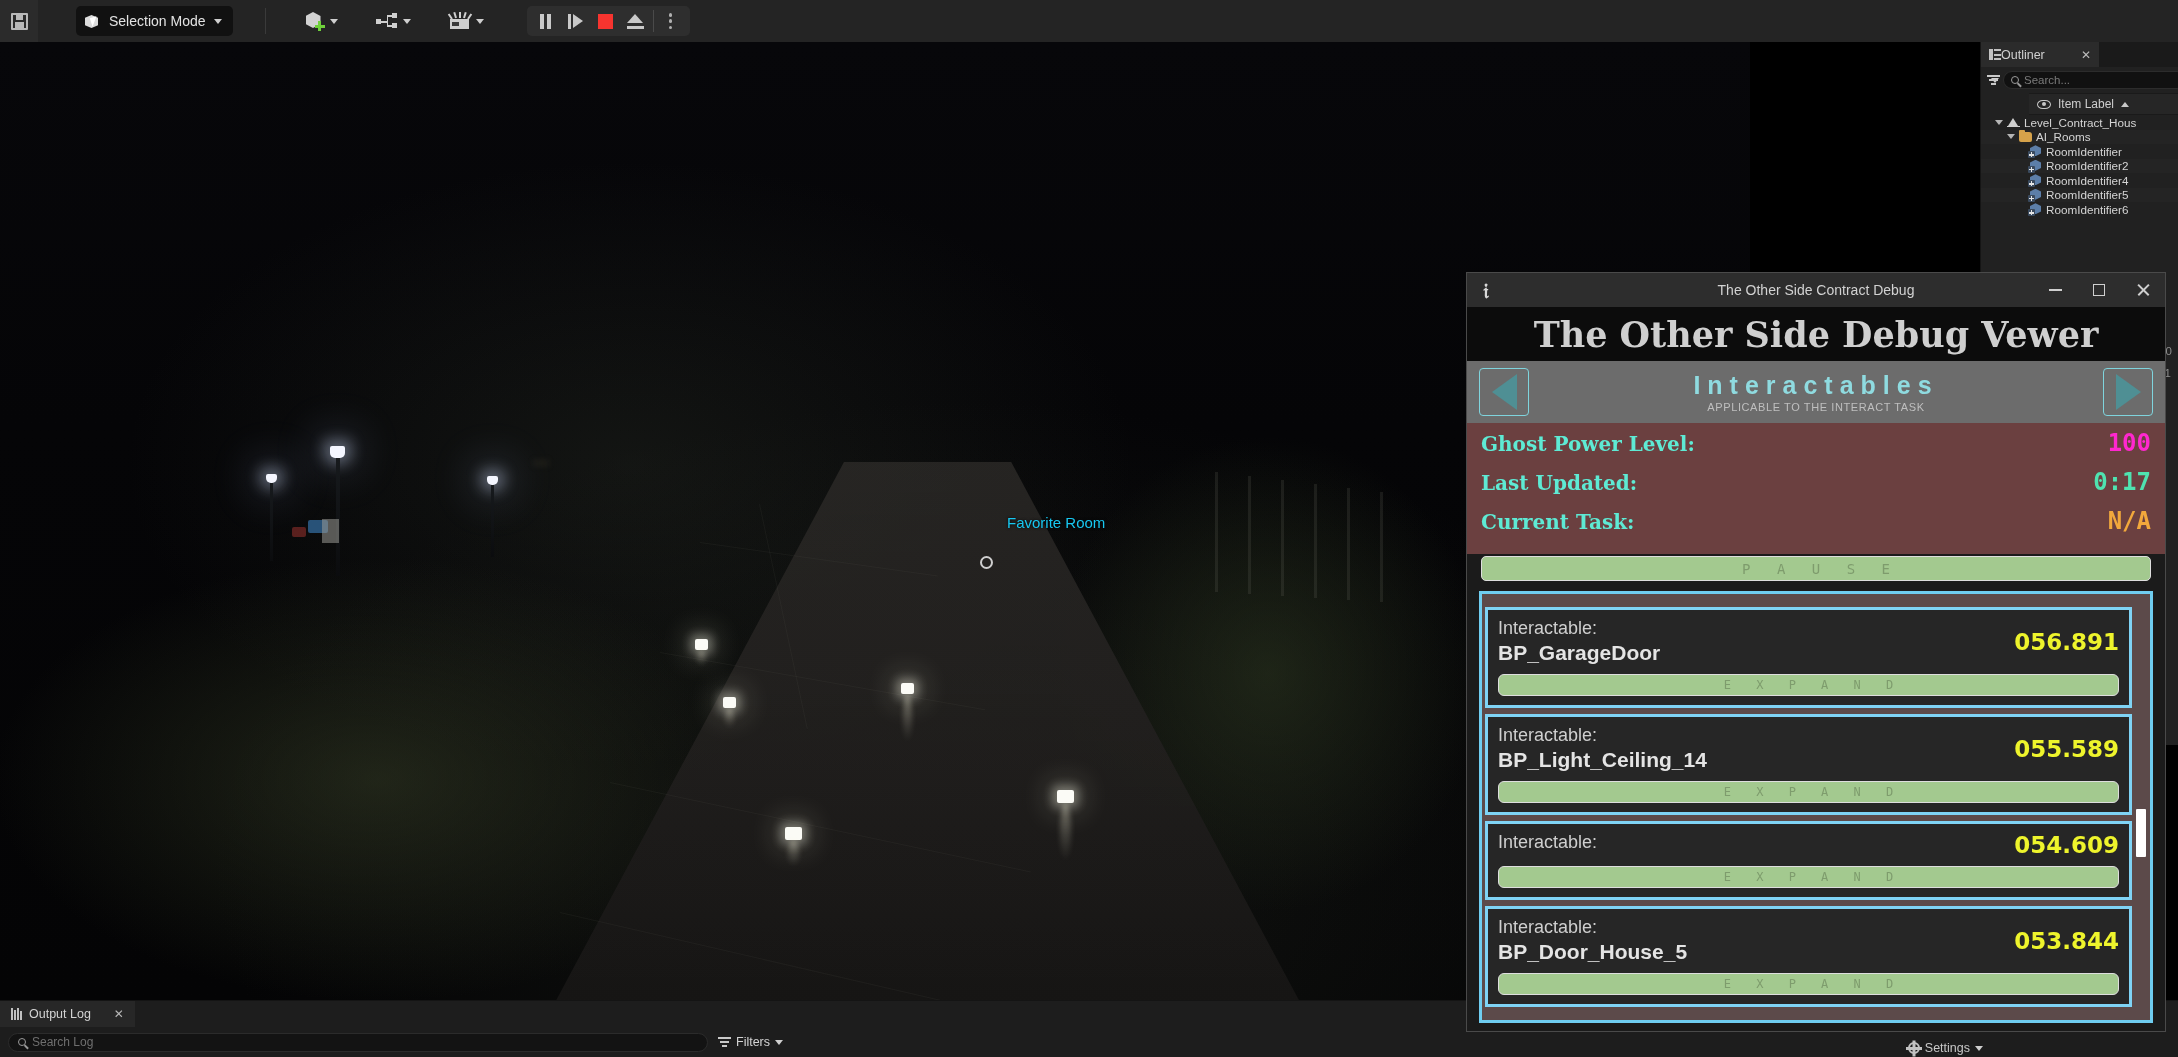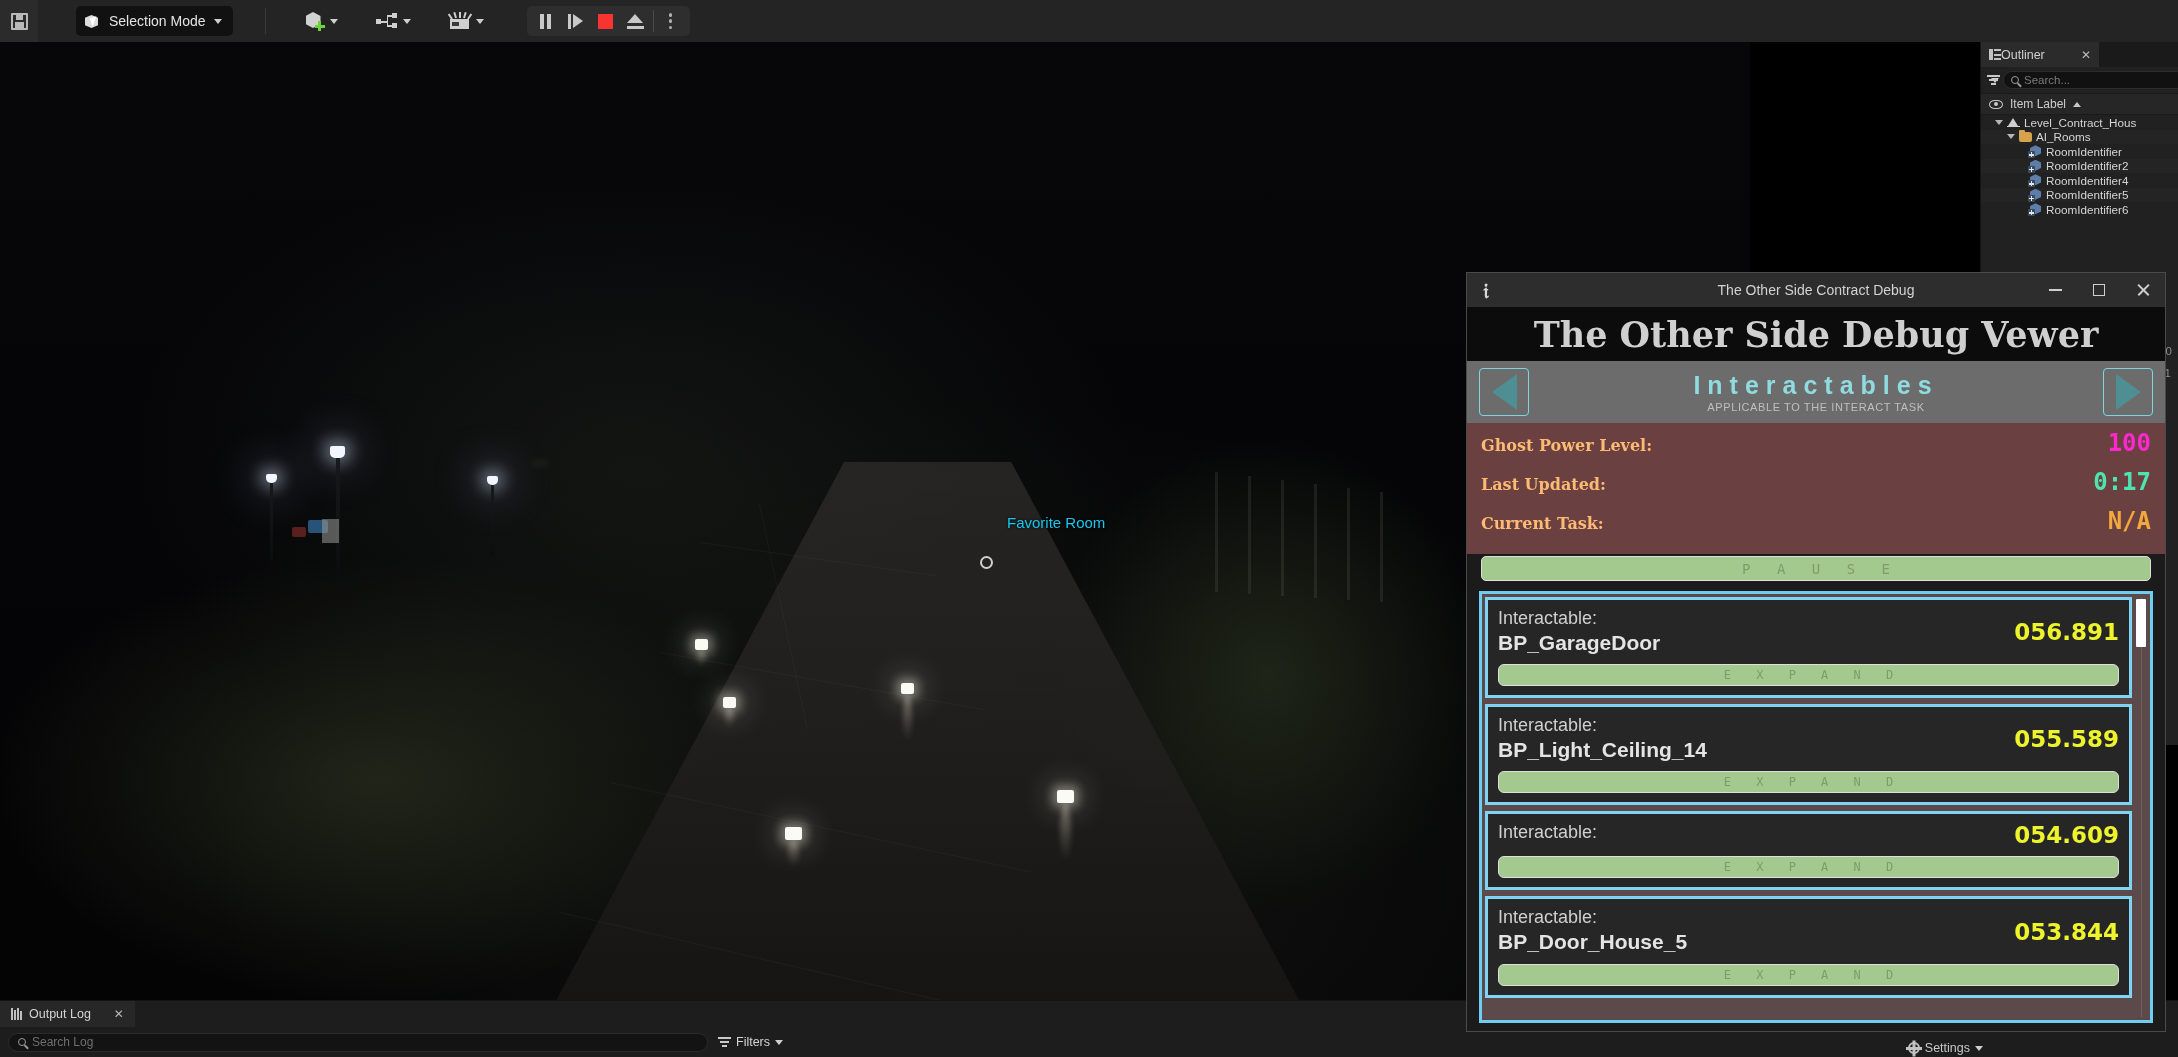--- a/index.html
+++ b/index.html
@@ -257,21 +257,21 @@
     width: 5px; height: 1.5px; background: #9a9a9a; transform: rotate(45deg);
   }
   .ol-search input {
     flex: 1; background: transparent; border: none; outline: none;
     color: #d6d6d6; font-size: 11.5px; font-family: "Liberation Sans", sans-serif;
   }
   .ol-search input::placeholder { color: #7a7a7a; }
   .ol-colhdr {
     height: 22px; display: flex; align-items: center; gap: 7px;
     padding: 0 8px; background: #262626; border-top: 1px solid #1a1a1a;
-    border-bottom: 1px solid #1a1a1a; color: #cdcdcd; font-size: 12px;
+    border-bottom: 1px solid #1a1a1a; color: #cdcdcd; font-size: 12px; margin-left: 48px;
   }
   .eye-ico {
     width: 14px; height: 9px; position: relative; flex: none;
   }
   .eye-ico::before {
     content: ""; position: absolute; inset: 0; border: 1.3px solid #c8c8c8;
     border-radius: 50% / 60%;
   }
   .eye-ico::after {
     content: ""; position: absolute; left: 5px; top: 2.3px;
@@ -450,41 +450,41 @@
 
   .dbg-stats {
     background: #6b4040; padding: 6px 14px 8px 14px; flex: none;
   }
   .stat-row {
     display: flex; align-items: baseline; justify-content: space-between;
     height: 39px;
   }
   .stat-label {
     font-family: "DejaVu Serif", serif; font-weight: bold;
-    font-size: 16px; color: #fdba74; white-space: nowrap;
+    font-size: 20px; color: #5eead4; white-space: nowrap;
   }
   .stat-val {
     font-family: "DejaVu Sans Mono", monospace; font-weight: bold;
     font-size: 24px; white-space: nowrap;
   }
 
   .dbg-pausewrap { padding: 2px 14px 6px 14px; flex: none; }
   .btn-green {
     width: 100%; height: 25px; background: #a3c98f; border: 1px solid #dedede;
     border-radius: 5px; display: flex; align-items: center;
     justify-content: center; cursor: pointer;
   }
   .btn-green-txt {
     font-family: "DejaVu Sans Mono", monospace; font-size: 14px;
     letter-spacing: 9px; color: #7e9c6d; padding-left: 9px;
   }
 
   .dbg-list {
     margin: 4px 12px 8px 12px; flex: 1; border: 3px solid #6fcdf0;
-    background: #5c4a4a; display: flex; overflow: hidden; min-height: 0;
+    background: #5c4a4a; display: flex; overflow: hidden; min-height: 0; align-items: center;
   }
   .list-col {
     flex: 1; padding: 3px; display: flex; flex-direction: column;
     gap: 6px; overflow: hidden;
   }
   .item-card {
     border: 3px solid #7fd3f5; background: #262626; padding: 8px 10px 9px 10px;
     flex: none; position: relative;
   }
   .item-toprow { display: flex; align-items: flex-start; }

